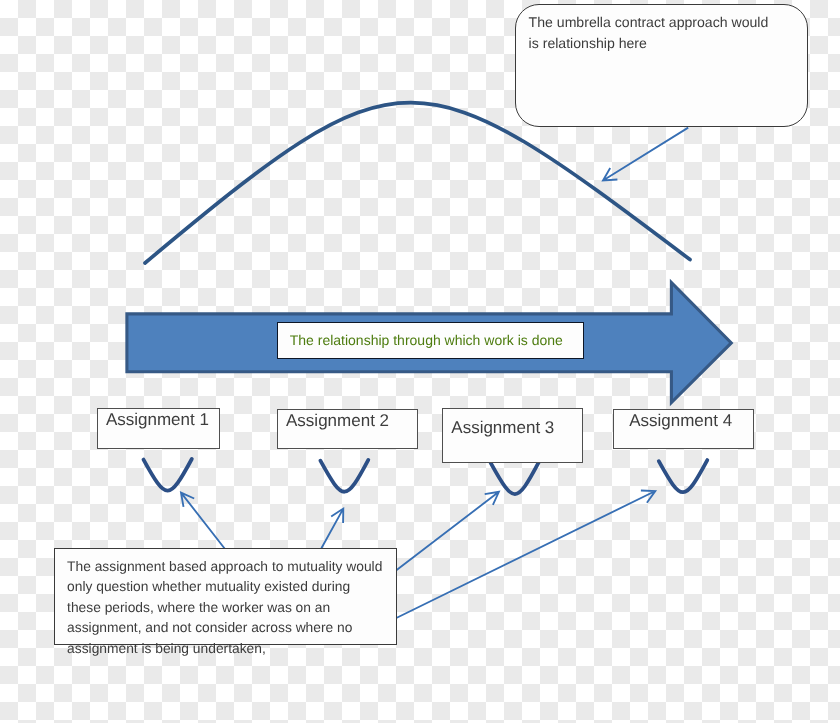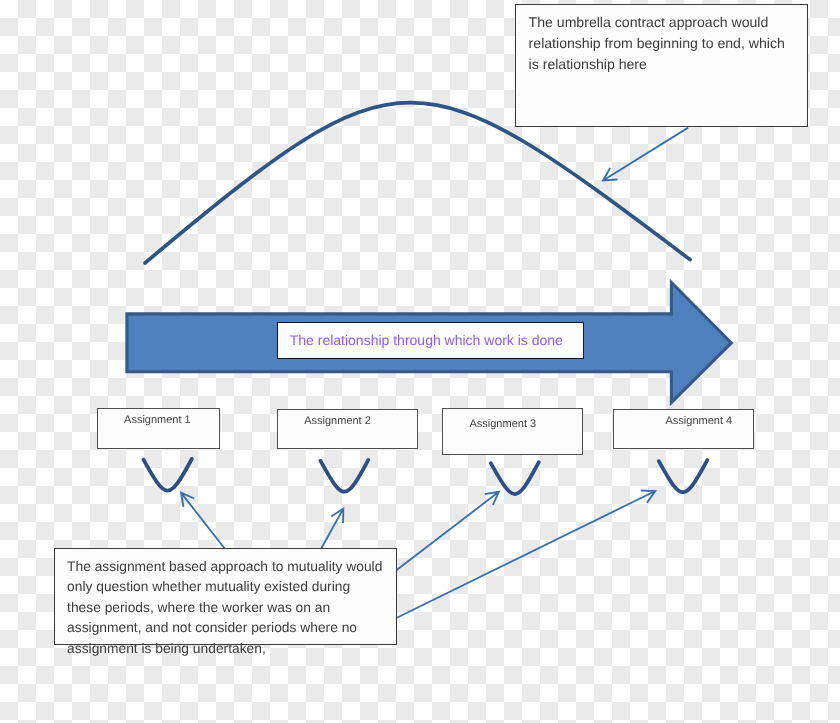--- a/index.html
+++ b/index.html
@@ -19,38 +19,38 @@
   #stage { position:relative; width:840px; height:723px; }
   svg.layer { position:absolute; left:0; top:0; width:840px; height:723px; overflow:visible; }
   .tbox { position:absolute; background:#fdfdfd; box-sizing:border-box; }
 
   .callout {
     border:1.3px solid #3a3a3a;
     color:#3c3c3c;
     line-height:20.9px;
   }
   .callout .ln { white-space:pre; display:block; }
-  #umbrella-callout { font-size:14.1px; padding:7.1px 0 0 12.6px; }
+  #umbrella-callout { font-size:14.1px; padding:7.1px 0 0 12.6px;border-radius:24px; }
   #assignment-callout { font-size:13.8px; line-height:20.6px; padding:7.4px 0 0 12.6px; }
 
   .assign-box {
     border:1.35px solid #4f4f4f;
     color:#3d3d3d;
-    font-size:11px;
+    font-size:17px;
     display:flex; align-items:center; justify-content:center;
     padding-bottom:16px;
   }
   #assignment-box-1 { padding-right:2.5px; }
   #assignment-box-2 { padding-right:20px;margin-left:10px; }
   #assignment-box-3 { padding-right:19.5px; }
   #assignment-box-4 { padding-right:20.5px; }
 
   .banner-label {
     border:1.35px solid #0d1626;
-    color:#8b5cf6;
+    color:#4d7c0f;
     font-size:14px;
     display:flex; align-items:center; justify-content:center;
     padding:0 8px 1px 0;
   }
 </style>
 </head>
 <body>
 
 <div id="stage">
 
@@ -71,42 +71,41 @@
       <path d="M688.2,127.6 L603.0,180.5 M610.2,168.0 L603.0,180.5 L617.4,179.5"></path>
       <path d="M225,549 L181,492.6 M194.2,498.5 L181,492.6 L183.5,506.8"></path>
       <path d="M321.4,548.3 L343.3,508.6 M343.1,523 L343.3,508.6 L331.2,516.5"></path>
       <path d="M396,570.5 L498.9,491.8 M492.9,504.9 L498.9,491.8 L484.7,494.2"></path>
       <path d="M396.3,618 L655.3,491 M646.9,502.7 L655.3,491 L640.9,490.5"></path>
     </g>
   </svg>
 
   <div id="umbrella-callout" class="tbox callout" style="left:515px; top:4px; width:293px; height:123px;">
     <span class="ln">The umbrella contract approach would</span>
-    <span class="ln">relationship from beginning to end, which</span>
     <span class="ln">is relationship here</span>
   </div>
 
   <div id="assignment-callout" class="tbox callout" style="left:53.5px; top:548.3px; width:343px; height:97px;">
     <span class="ln">The assignment based approach to mutuality would</span>
     <span class="ln">only question whether mutuality existed during</span>
     <span class="ln">these periods, where the worker was on an</span>
-    <span class="ln">assignment, and not consider periods where no</span>
+    <span class="ln">assignment, and not consider across where no</span>
     <span class="ln">assignment is being undertaken,</span>
   </div>
 
   <div class="tbox banner-label" style="left:276.8px; top:321.7px; width:307px; height:37.1px;">
     <span>The relationship through which work is done</span>
   </div>
 
   <div id="assignment-box-1" class="tbox assign-box" style="left:97.3px; top:407.9px; width:122.7px; height:41px;">
     <span>Assignment 1</span>
   </div>
   <div id="assignment-box-2" class="tbox assign-box" style="left:267.4px; top:409.3px; width:140.3px; height:39.5px;">
     <span>Assignment 2</span>
   </div>
-  <div id="assignment-box-3" class="tbox assign-box" style="left:442.3px; top:408px; width:140.5px; height:47px;">
+  <div id="assignment-box-3" class="tbox assign-box" style="left:442.3px; top:408px; width:140.5px; height:55px;">
     <span>Assignment 3</span>
   </div>
   <div id="assignment-box-4" class="tbox assign-box" style="left:613px; top:409px; width:140.7px; height:39.8px;justify-content:flex-end;">
     <span>Assignment 4</span>
   </div>
 
 </div>
 
 </body></html>

